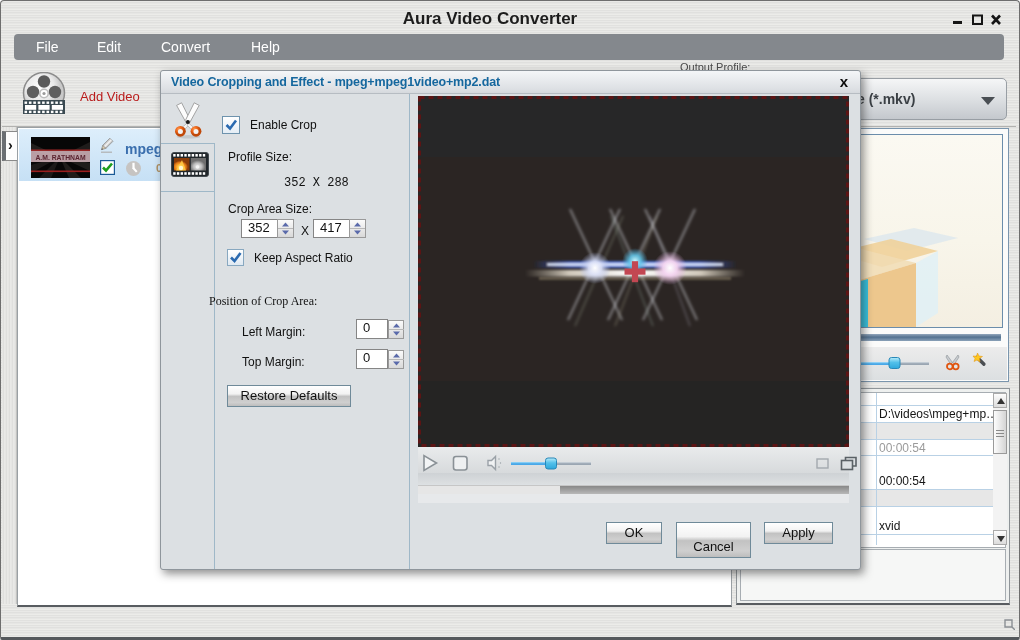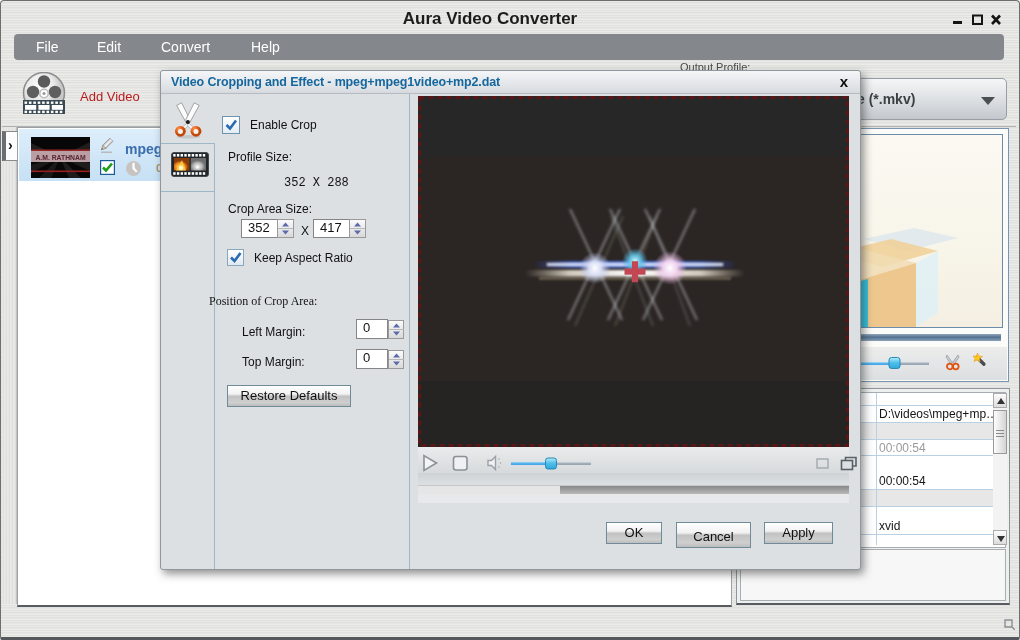--- a/index.html
+++ b/index.html
@@ -493,15 +493,15 @@
         <polyline points="427.5,9.5 427.5,6.5 438,6.5 438,15 435,15"></polyline>
         <rect x="423.5" y="9.5" width="11" height="9" fill="#dce0e3"></rect>
       </g>
     </svg>
   </div>
   <div class="pbar">
       <div class="pbarfill"></div>
     </div>
 
   <div class="abs btn" style="left:445px;top:451px;width:54px;height:18px;padding-top:2px;">OK</div>
-  <div class="abs btn" style="left:515px;top:451px;width:73px;height:18px;padding-top:6px;">Cancel</div>
+  <div class="abs btn" style="left:515px;top:451px;width:73px;height:18px;padding-top:16px;">Cancel</div>
   <div class="abs btn" style="left:603px;top:451px;width:67px;height:18px;padding-top:2px;">Apply</div>
 </div>
 
 </body></html>

